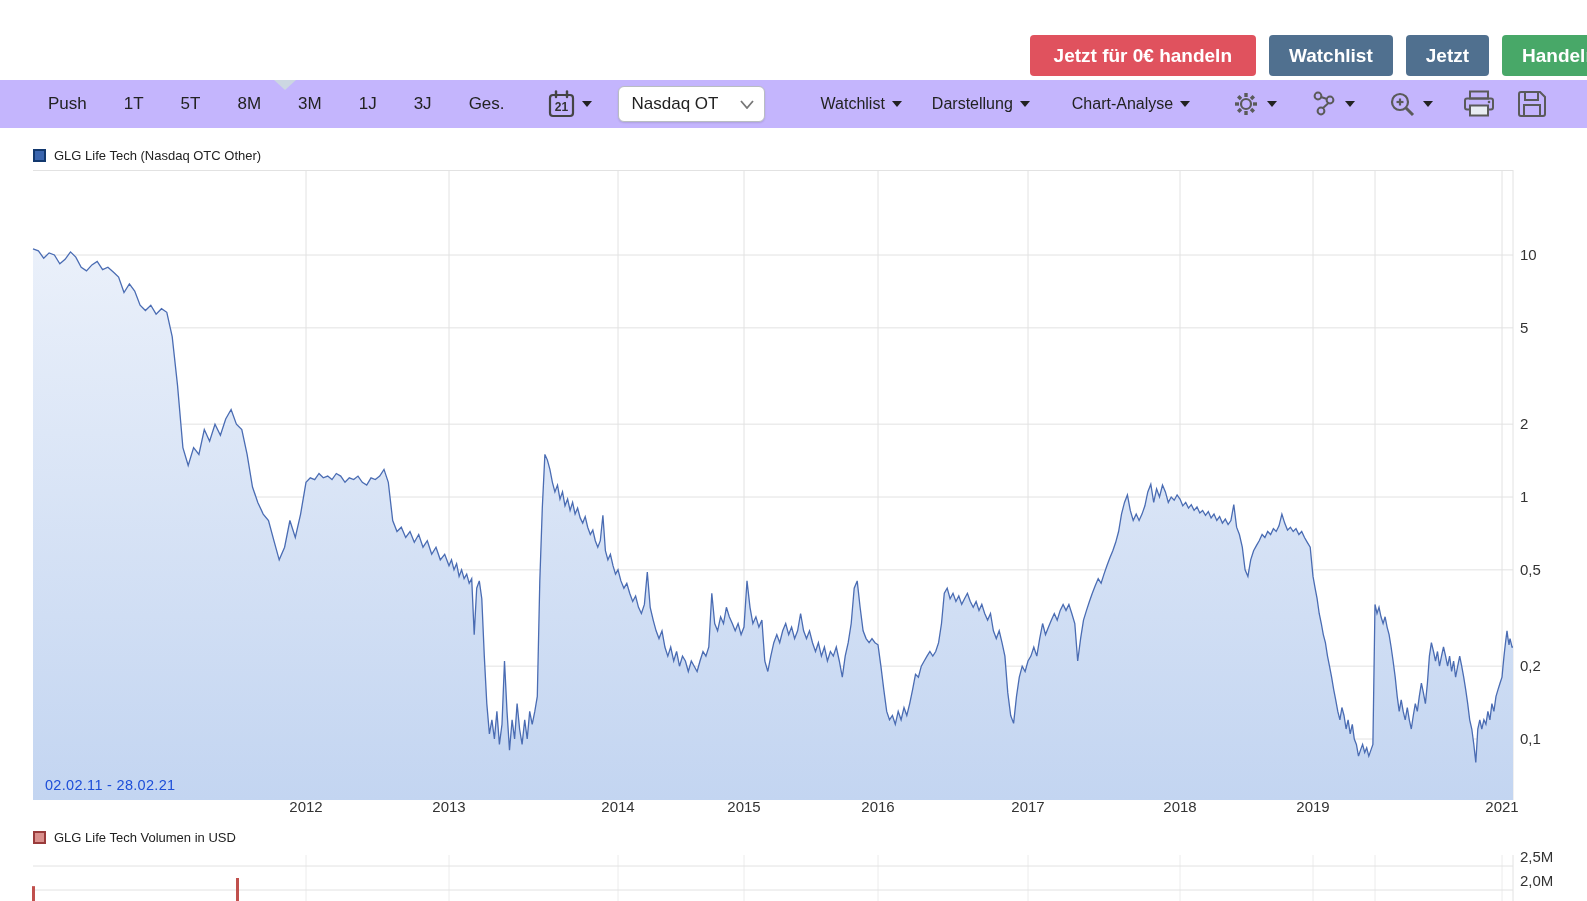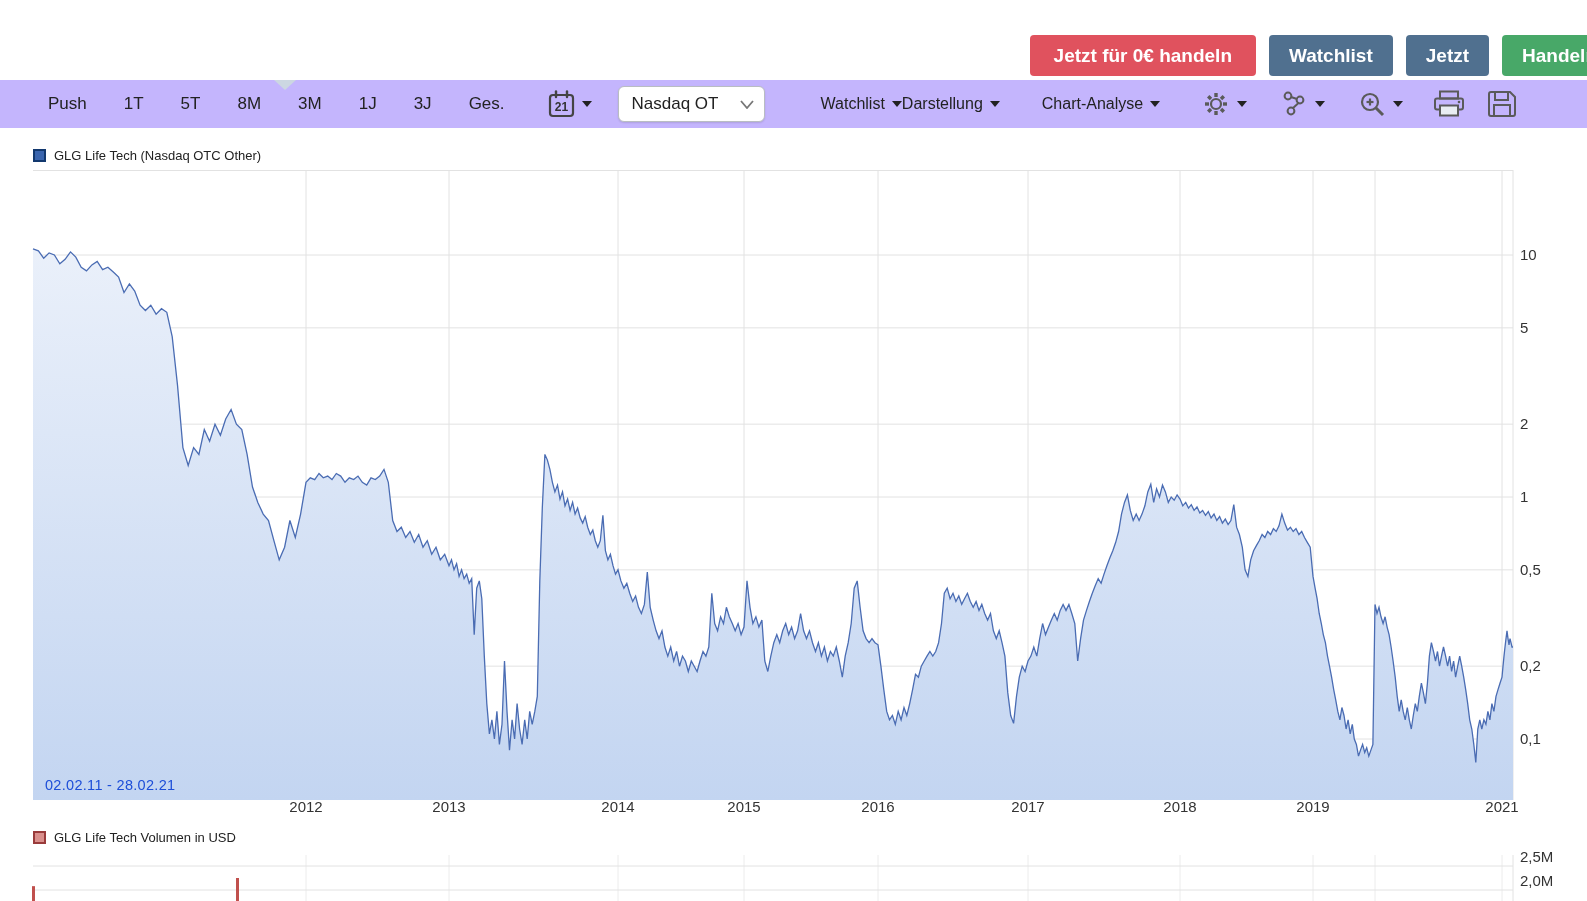--- a/index.html
+++ b/index.html
@@ -25,21 +25,21 @@
   .range:first-of-type { margin-left:48px; }
   .tb-group { display:flex; align-items:center; cursor:pointer; }
   .caret { width:0; height:0; border-left:5px solid transparent; border-right:5px solid transparent;
            border-top:6px solid #222; display:inline-block; margin-left:7px; }
   .cal-wrap { margin-left:6px; }
   .select-box { margin-left:26px; background:#fff; border:1px solid #b9bdc2; border-radius:6px;
                 height:36px; display:flex; align-items:center; padding:0 10px 0 13px;
                 box-shadow:0 1px 2px rgba(0,0,0,0.12); width:147px; }
   .select-label { font-size:17px; color:#222; white-space:nowrap; overflow:hidden; flex:1; }
   .menu { font-size:16px; color:#222; }
-  .m1 { margin-left:56px; } .m2 { } .m3 { margin-left:42px; }
+  .m1 { margin-left:56px; } .m2 { margin-left:30px; } .m3 { margin-left:42px; }
   .icon-group { margin-left:34px; }
   .icon-group svg, .cal-wrap svg { display:block; }
   .legend { position:absolute; display:flex; align-items:center; font-size:13px; color:#222; }
   .legend-price { left:33px; top:148px; }
   .legend-vol { left:33px; top:830px; }
   .sq { width:13px; height:13px; display:inline-block; margin-right:8px; }
   .sq-price { background:#3a65ae; border:2px solid #12386e; }
   .sq-vol { background:#d98f8c; border:2px solid #993b3b; }
   .date-range { position:absolute; left:45px; top:777px; font-size:14.5px; color:#1d4ed8;
                 letter-spacing:0.3px; }

